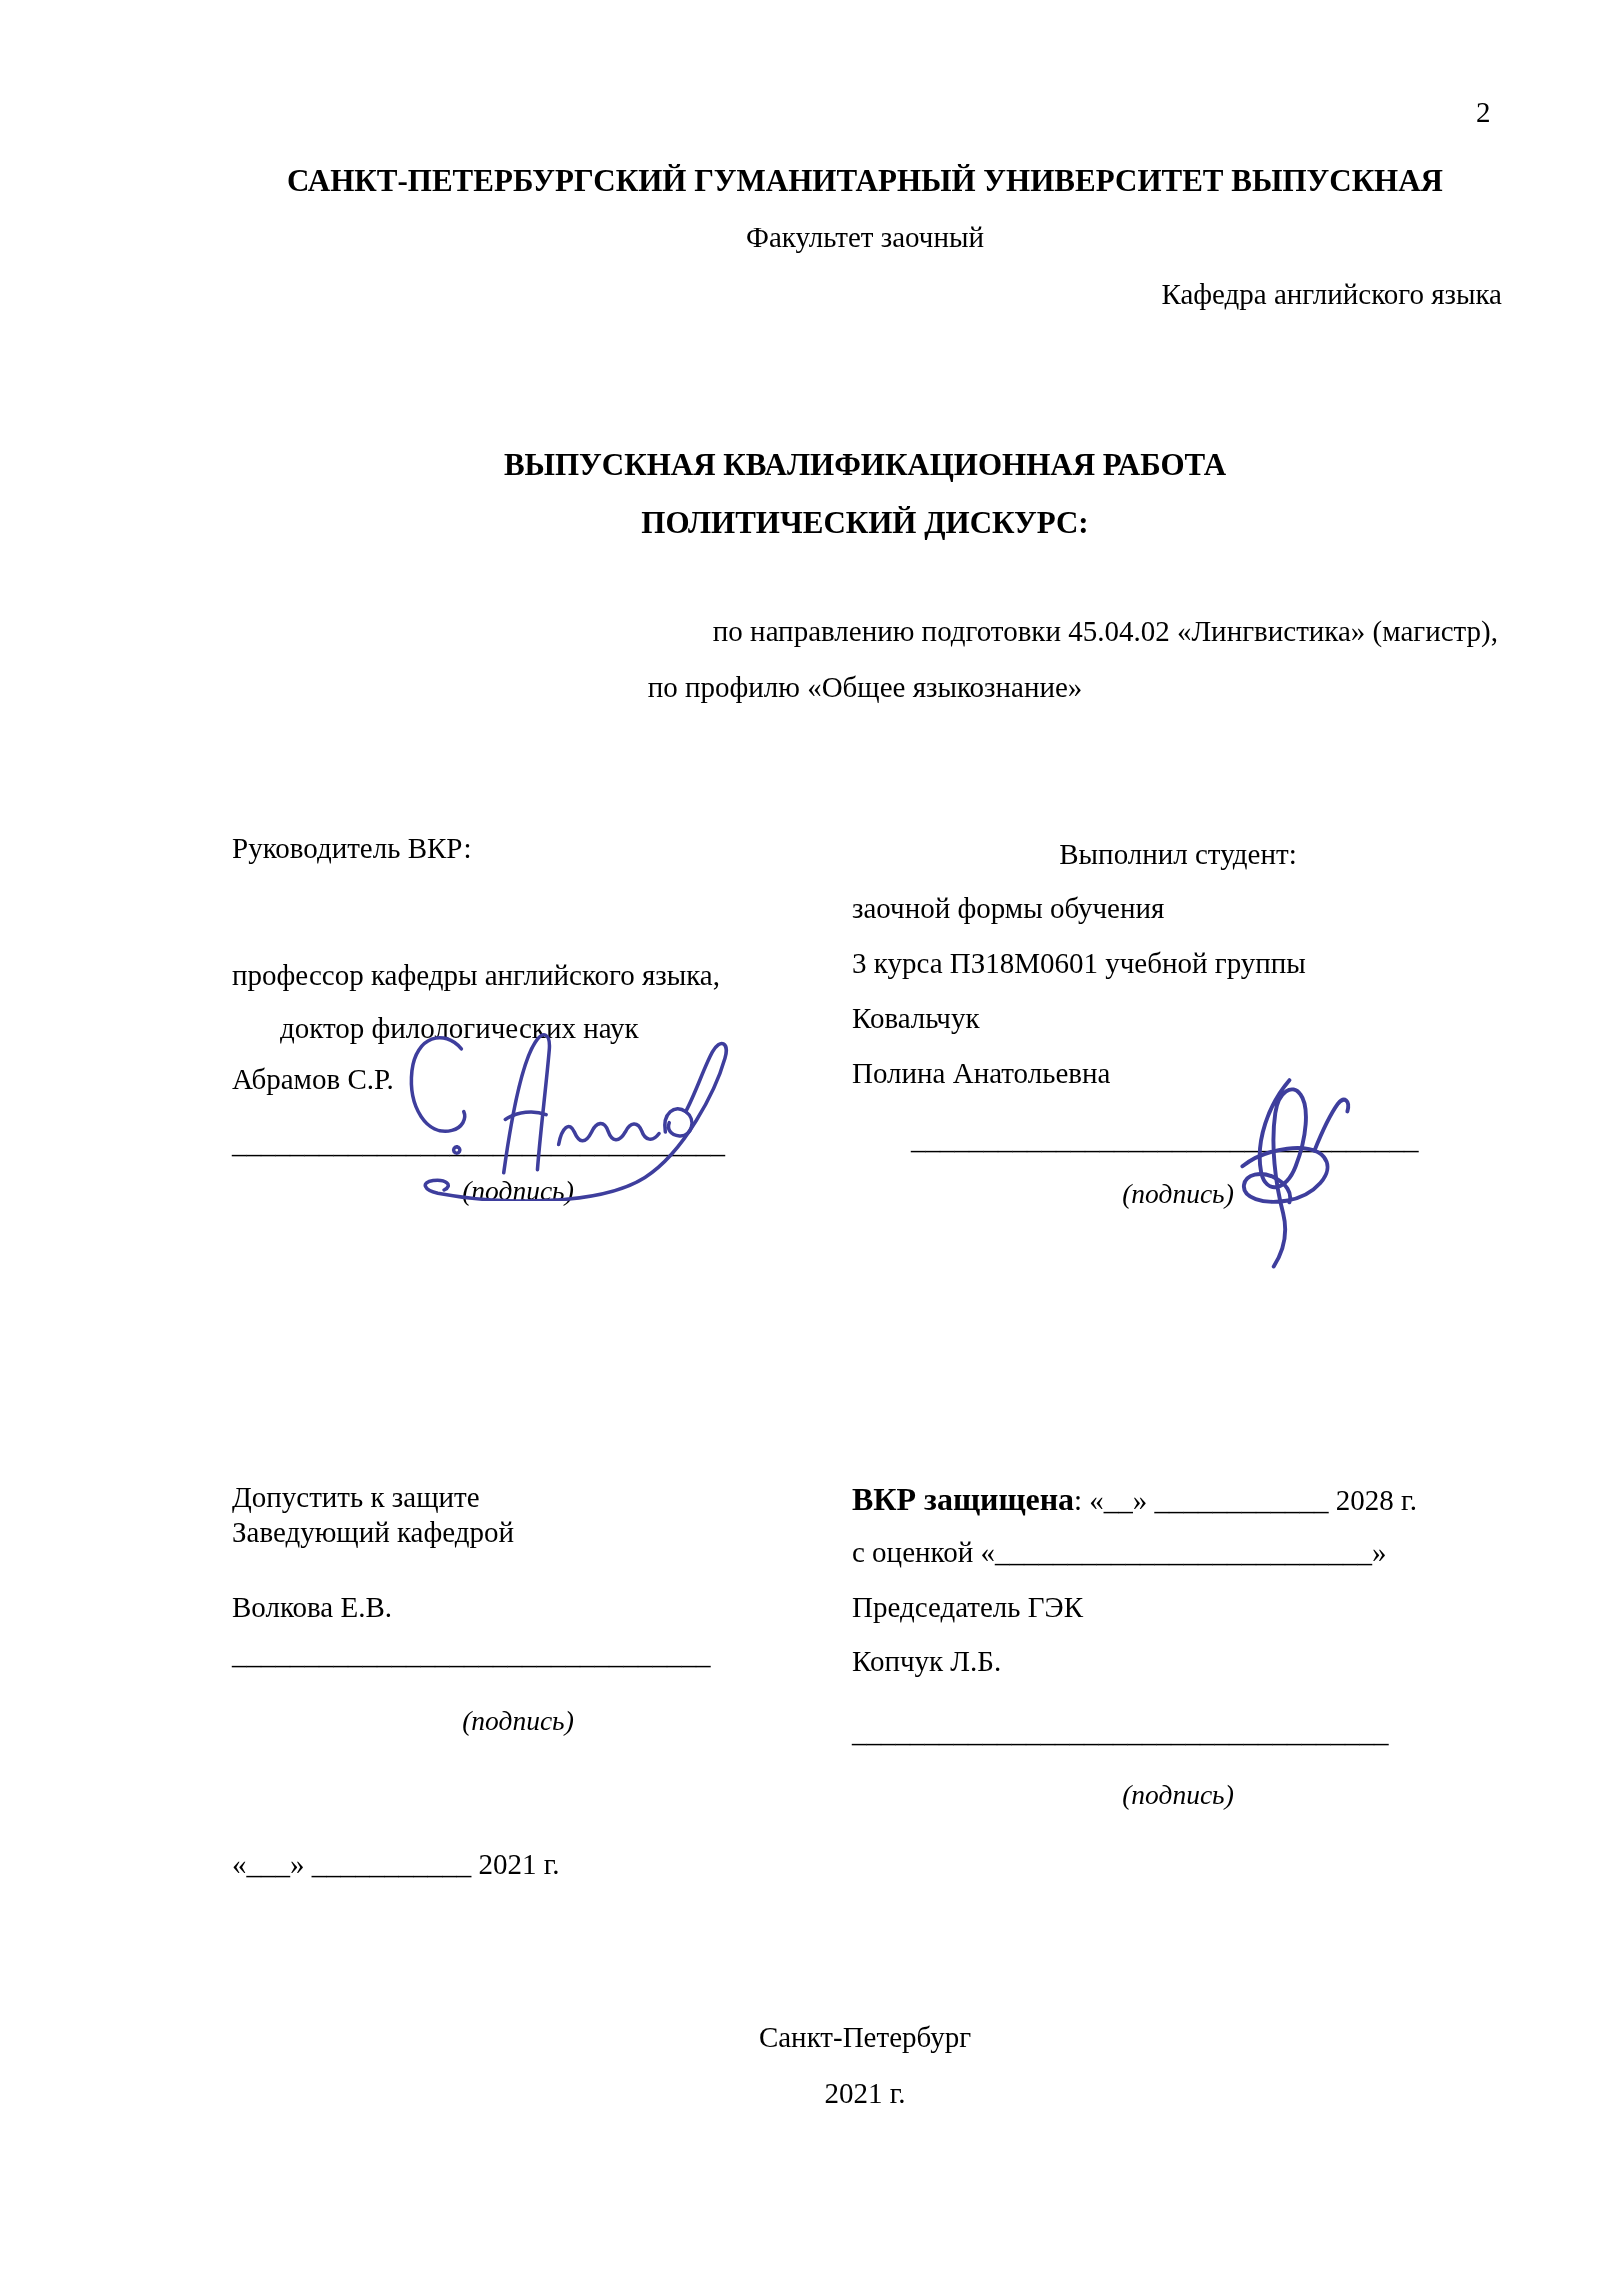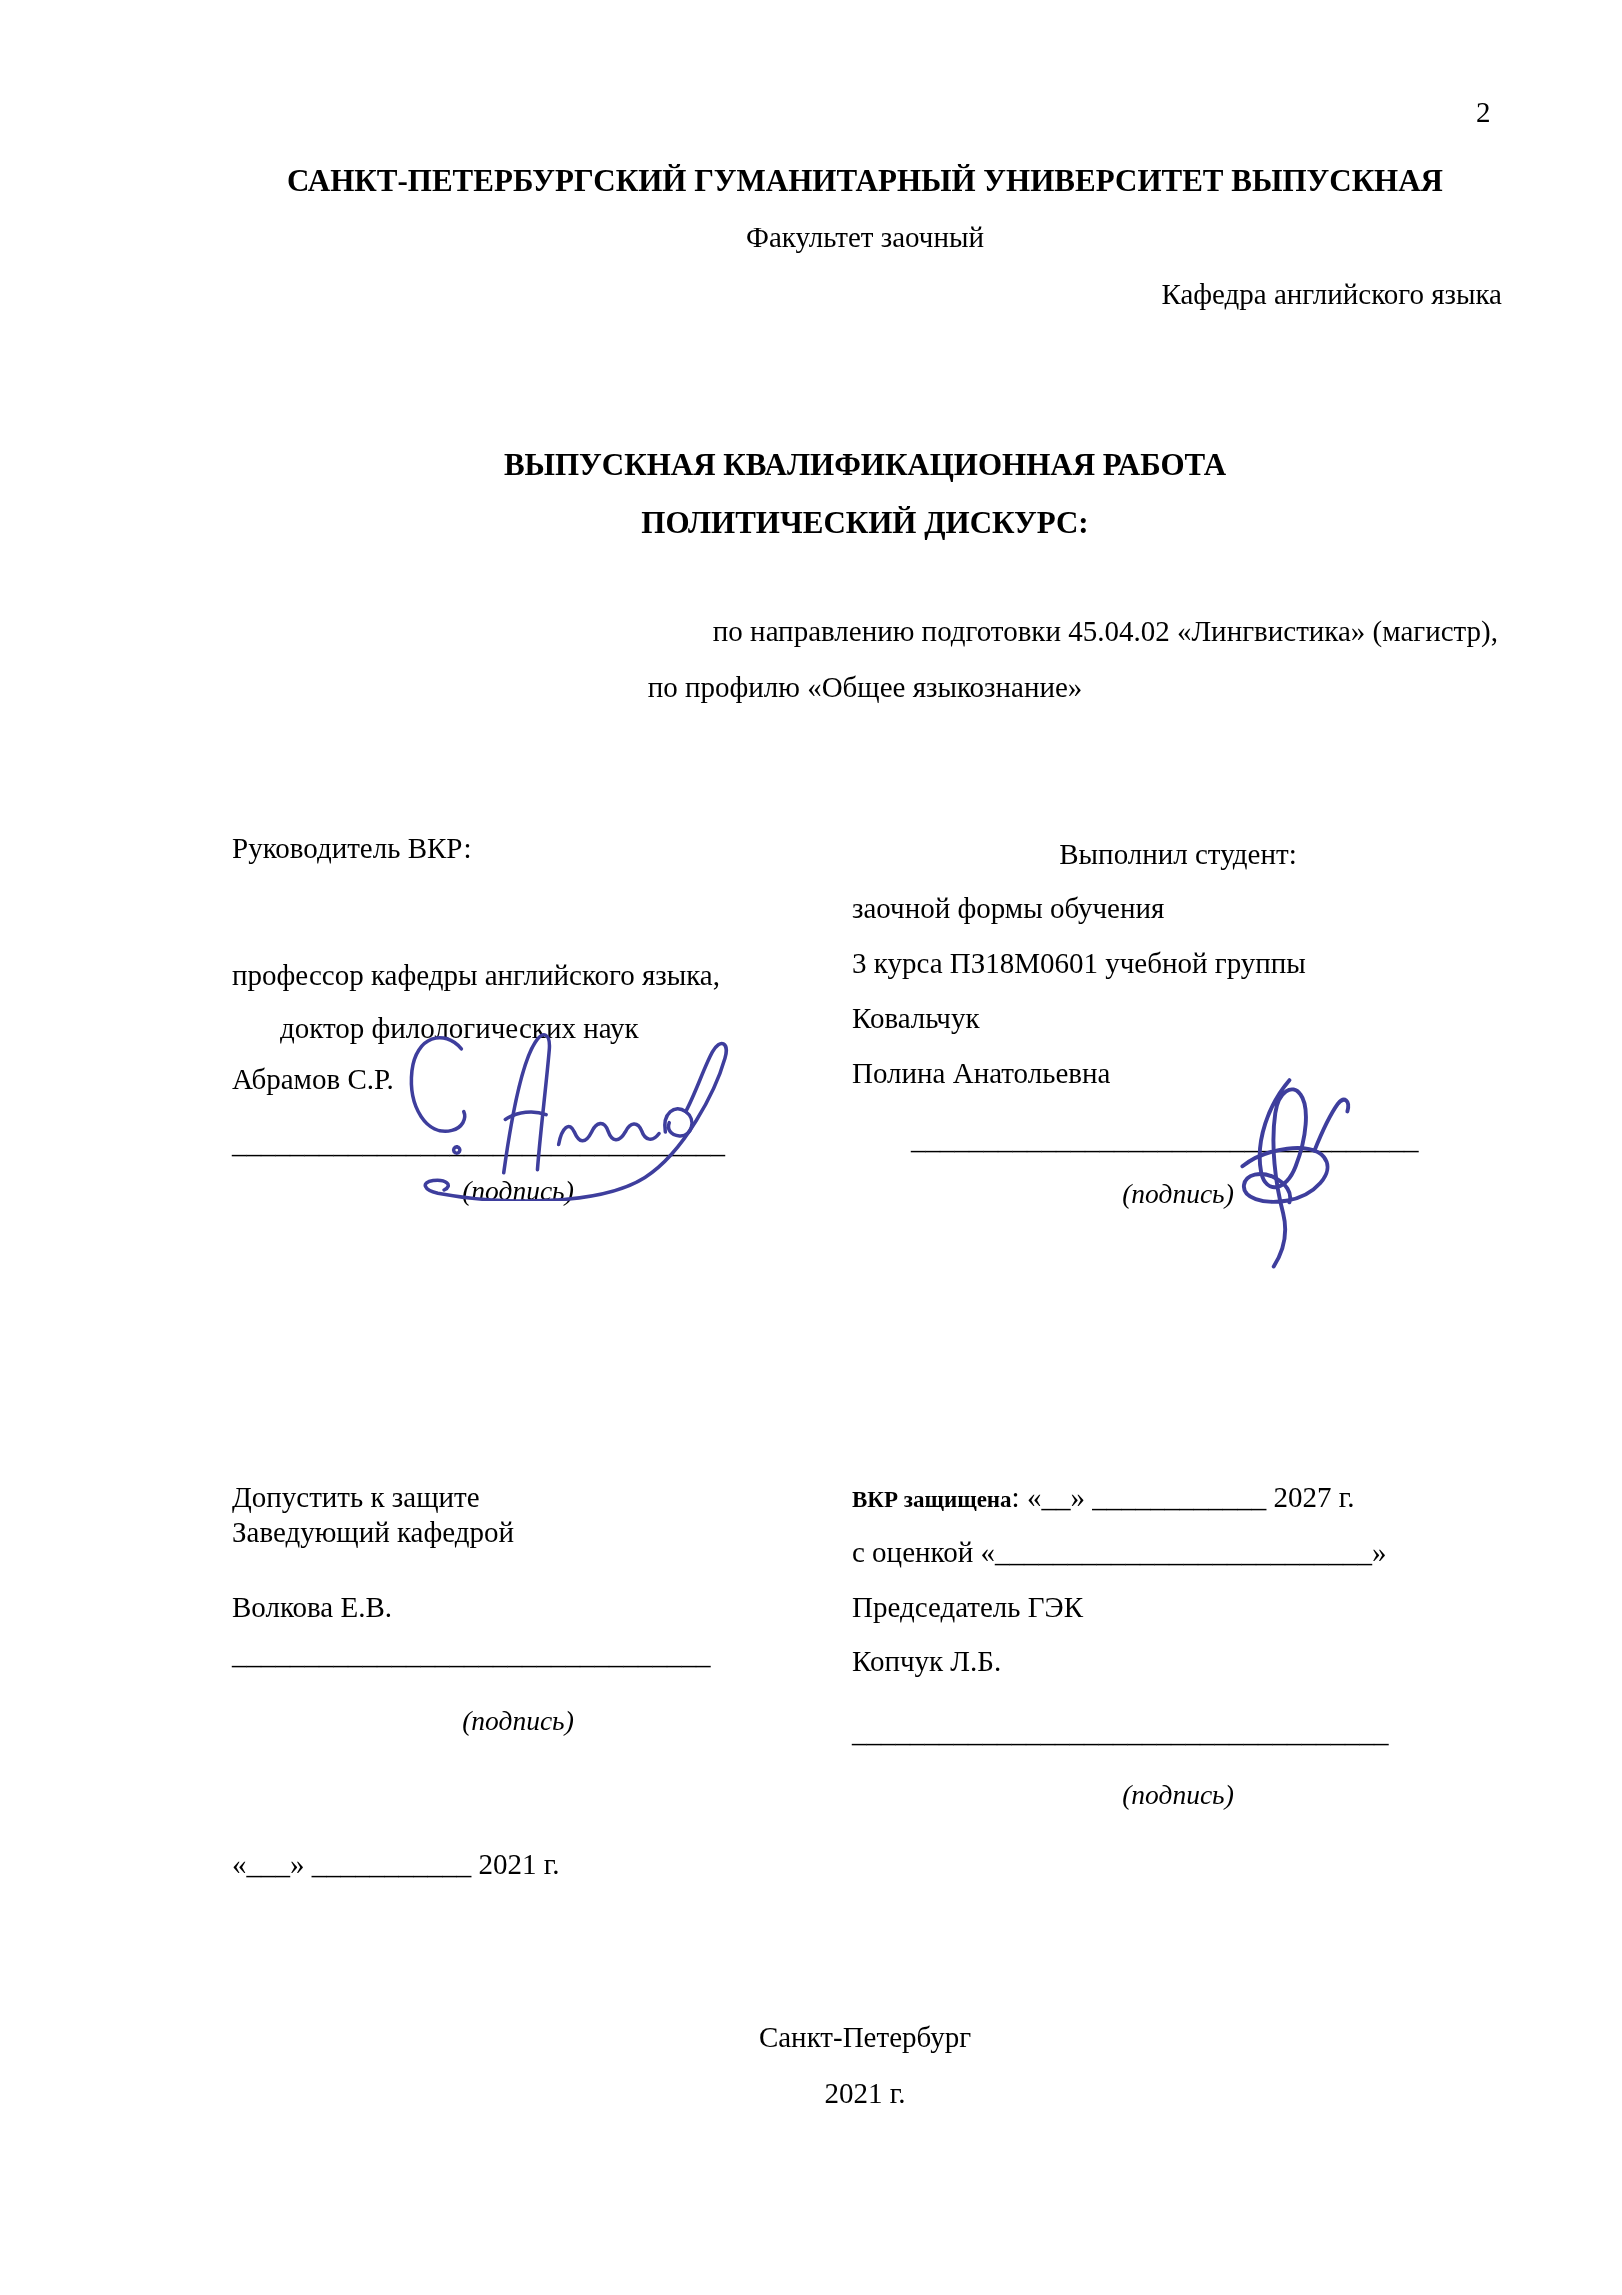--- a/index.html
+++ b/index.html
@@ -75,21 +75,21 @@
     </svg>
   </div>
 
   <div class="t" style="top:1481px;left:232px;">Допустить к защите</div>
   <div class="t" style="top:1516px;left:232px;">Заведующий кафедрой</div>
   <div class="t" style="top:1591px;left:232px;">Волкова Е.В.</div>
   <div class="t rule" style="top:1638px;left:232px;">_________________________________</div>
   <div class="t i ctr" style="top:1705px;left:361px;width:314px;">(подпись)</div>
   <div class="t" style="top:1848px;left:232px;">«___»  ___________  2021 г.</div>
 
-  <div class="t" style="top:1481px;left:852px;"><span class="b" style="font-size:23px;">ВКР защищена</span><span>: «__» ____________ 2027 г.</span></div>
+  <div class="t" style="top:1481px;left:852px;"><span class="b" style="font-size:32px;">ВКР защищена</span><span>: «__» ____________ 2028 г.</span></div>
   <div class="t" style="top:1536px;left:852px;">с оценкой «__________________________»</div>
   <div class="t" style="top:1591px;left:852px;">Председатель ГЭК</div>
   <div class="t" style="top:1645px;left:852px;">Копчук Л.Б.</div>
   <div class="t rule" style="top:1716px;left:852px;">_____________________________________</div>
   <div class="t i ctr" style="top:1779px;left:1021px;width:314px;">(подпись)</div>
 
   <div class="t ctr" style="top:2021px;left:232px;width:1266px;">Санкт-Петербург</div>
   <div class="t ctr" style="top:2077px;left:232px;width:1266px;">2021 г.</div>
 
 </div>

